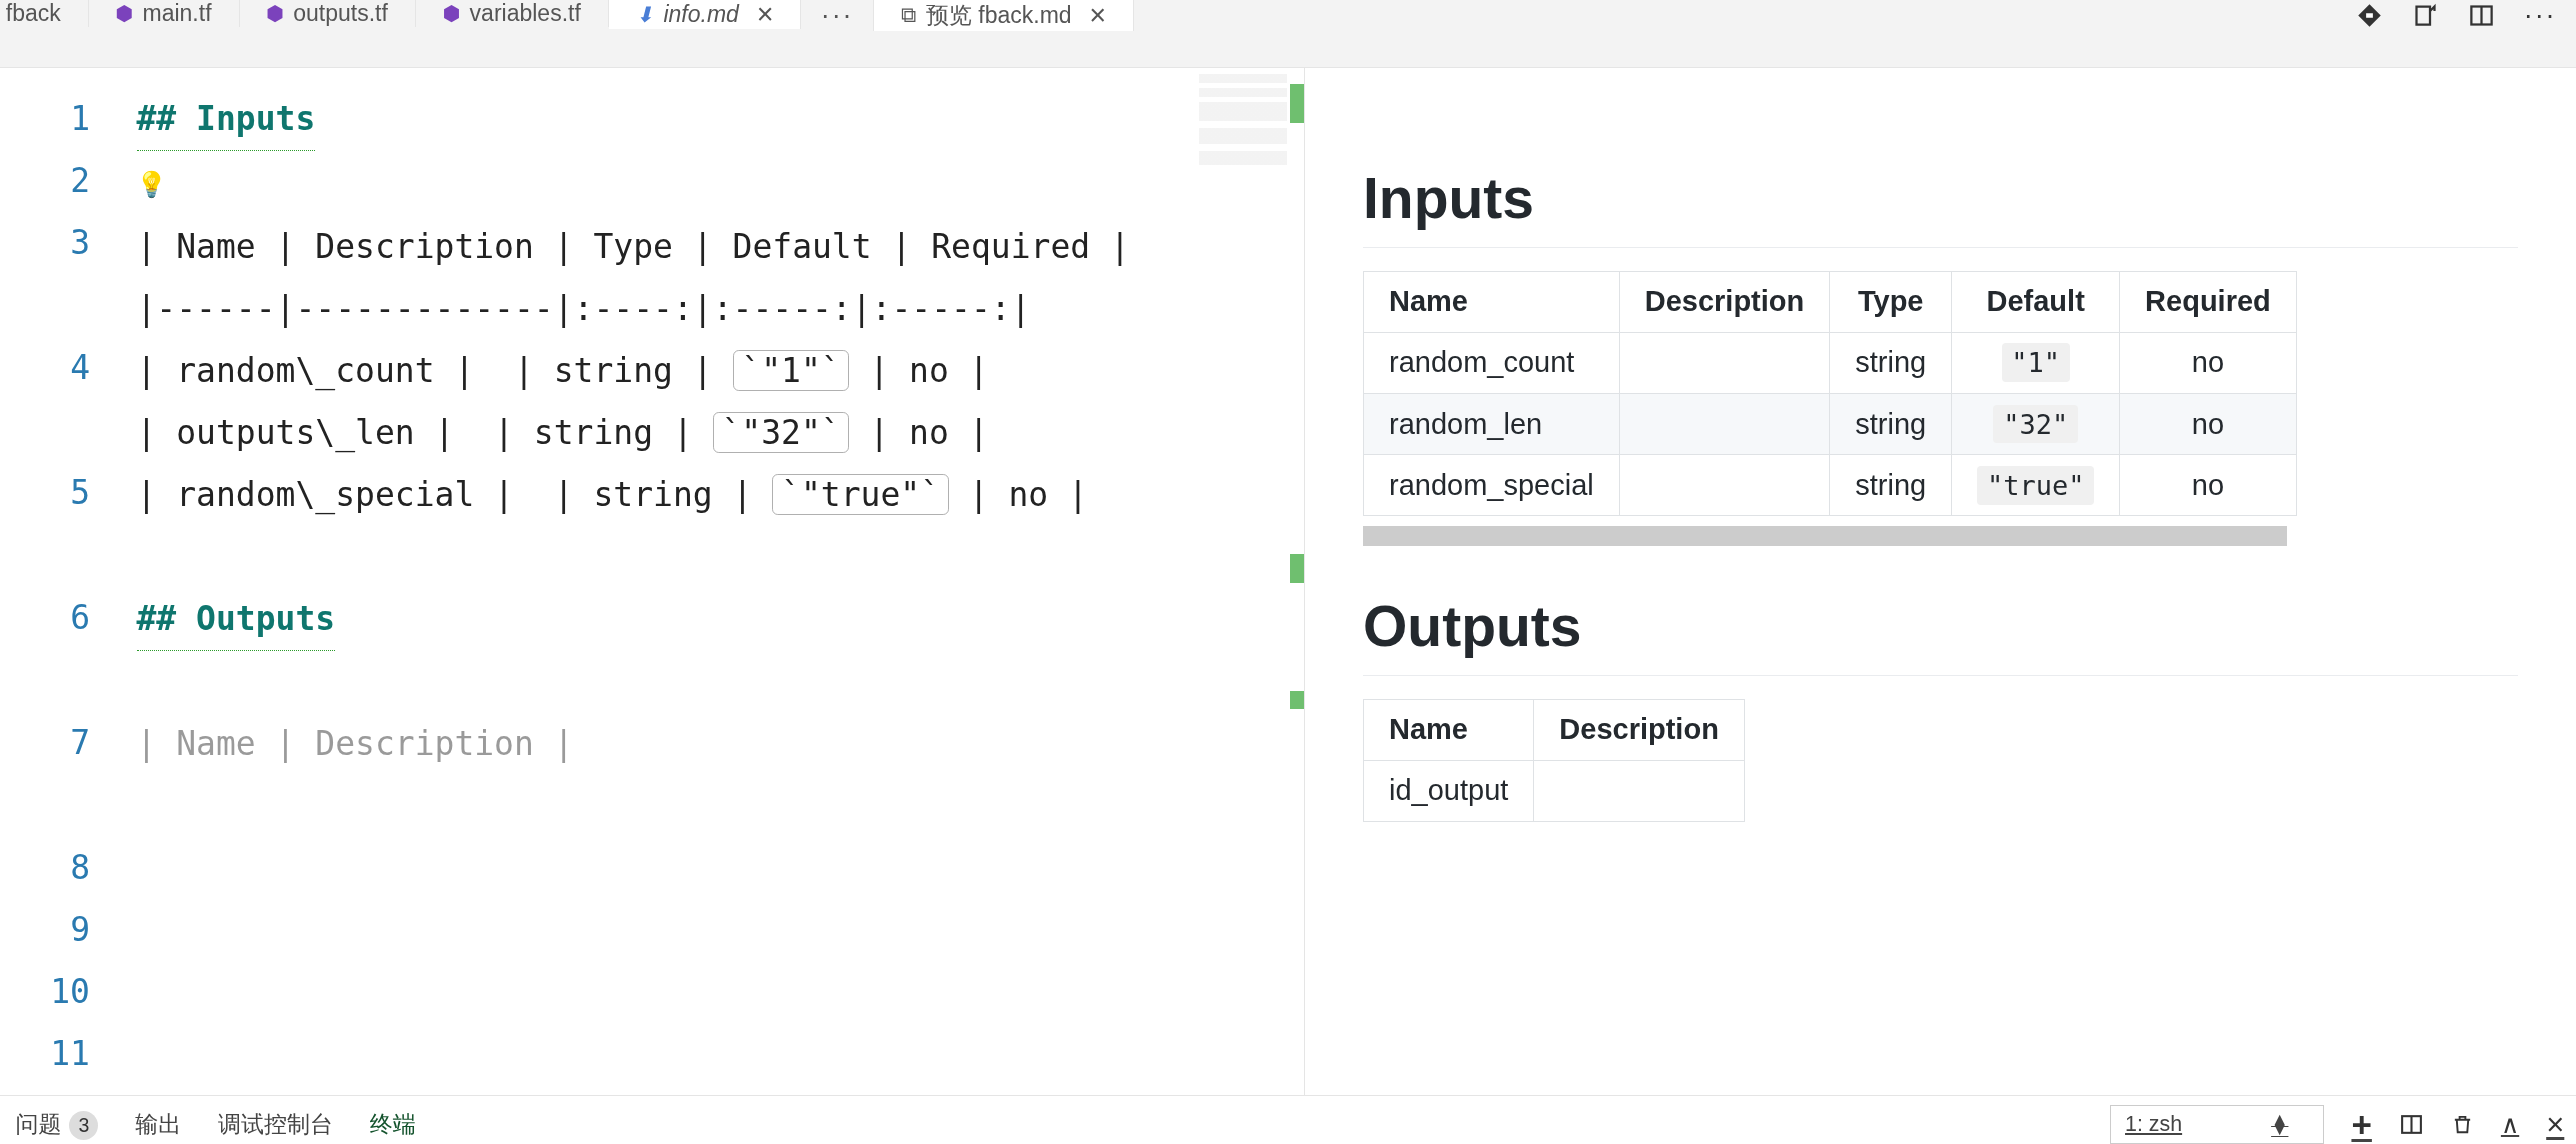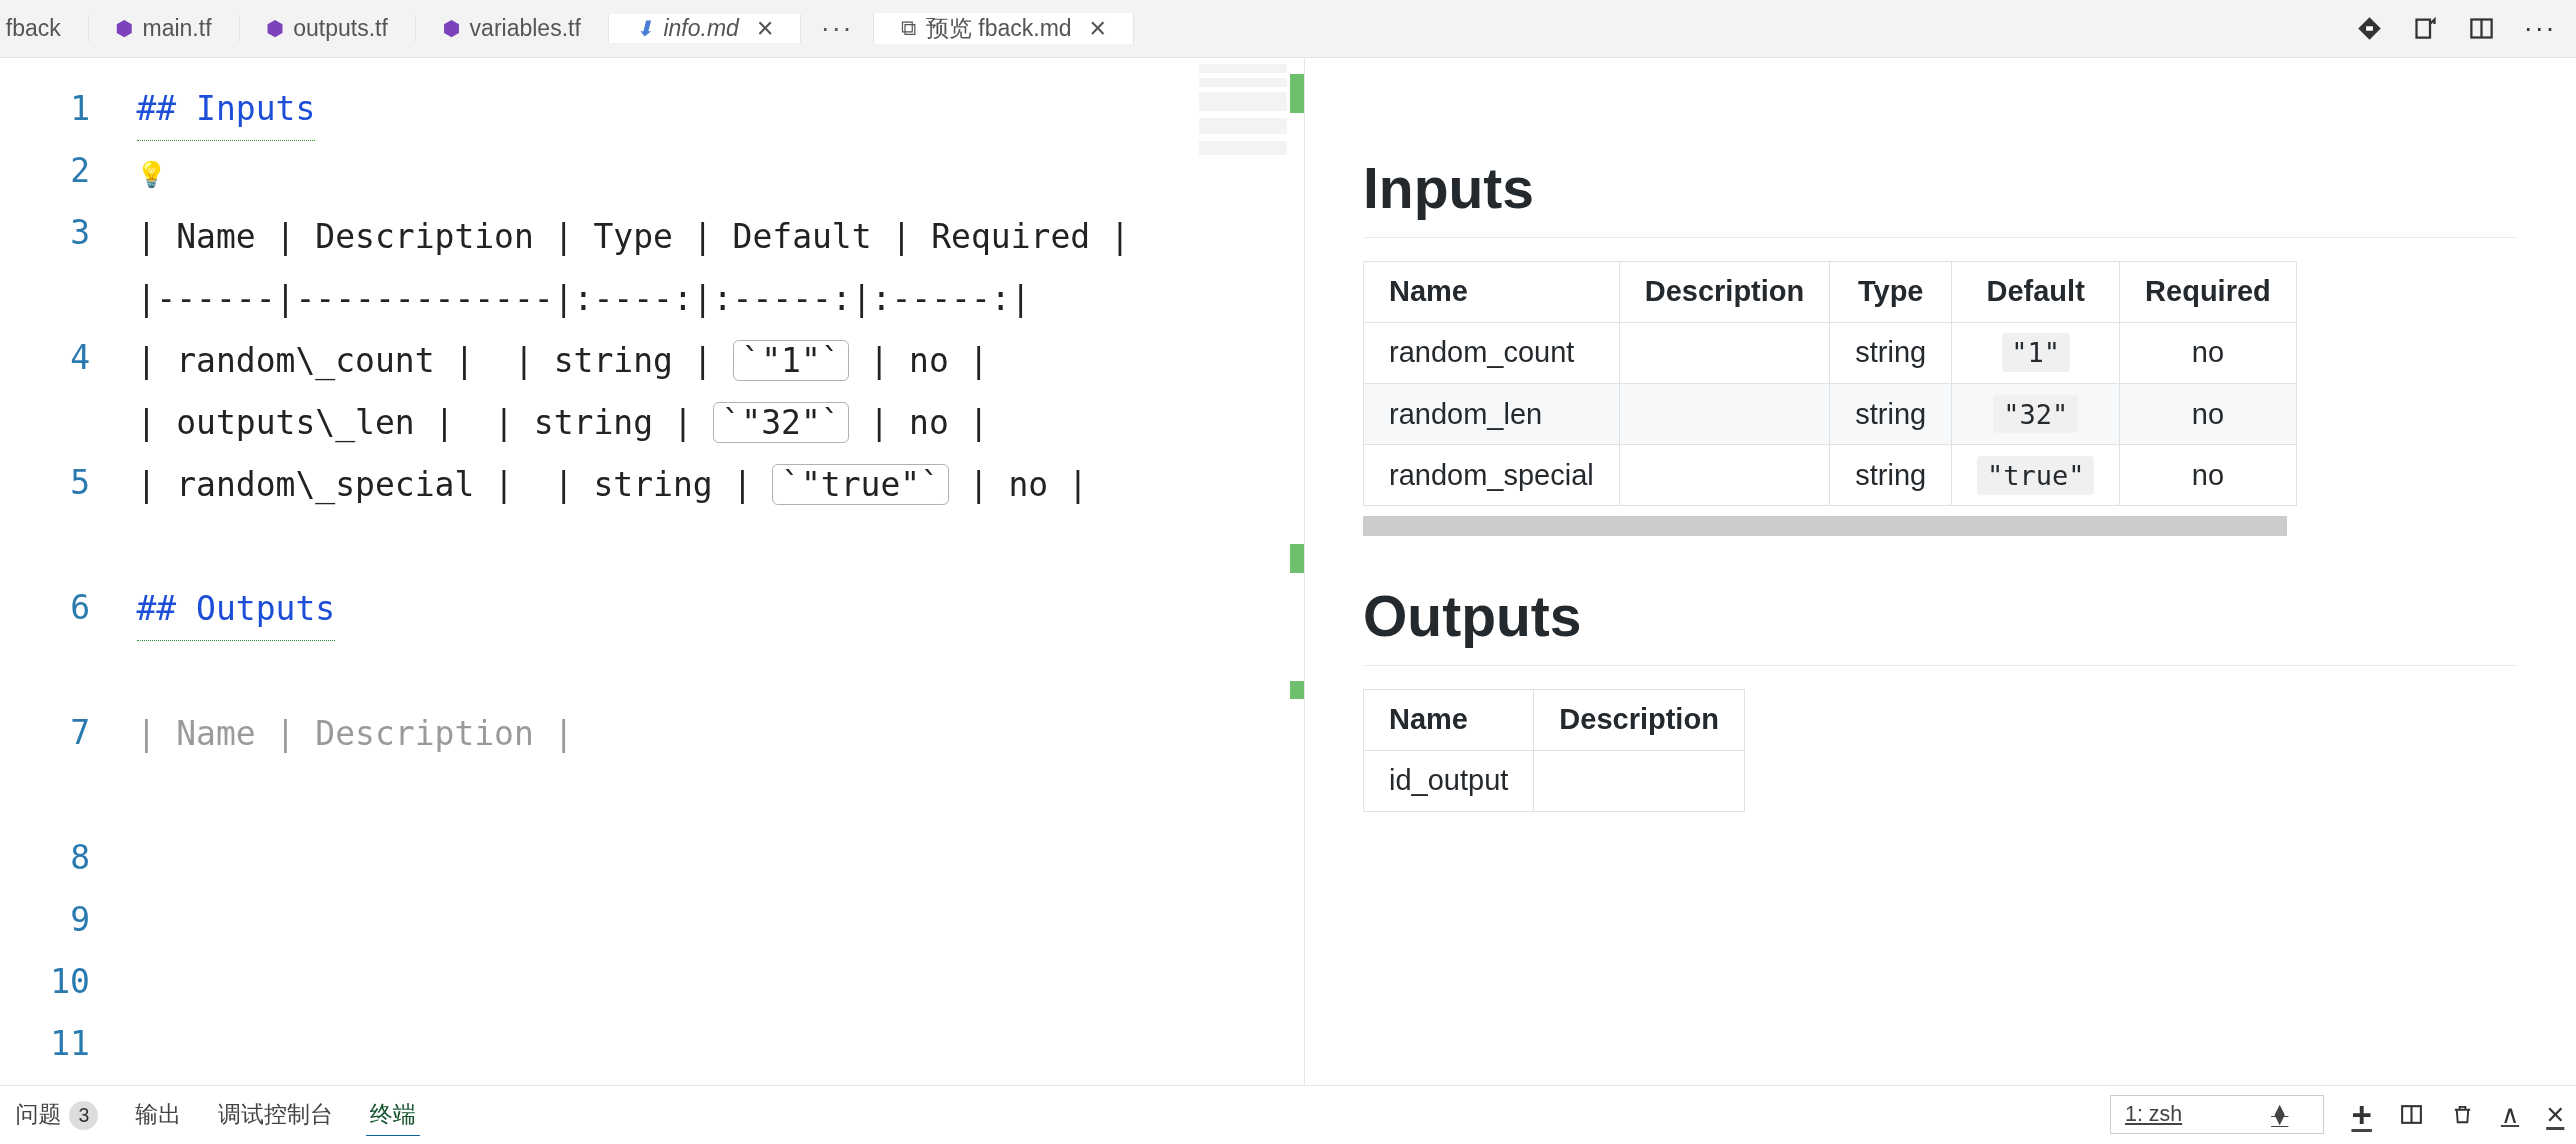--- a/index.html
+++ b/index.html
@@ -1,19 +1,19 @@
 <!DOCTYPE html>
 <html><head>
 <meta charset="utf-8">
 <style>
   * { margin: 0; padding: 0; box-sizing: border-box; }
   html, body { width: 2576px; height: 1144px; font-family: -apple-system, BlinkMacSystemFont, "Segoe UI", sans-serif; background: #fff; overflow: hidden; }
 
   
-  .tabbar { height: 58px; display: flex; align-items: center; background: #f3f3f3; border-bottom: 1px solid #e5e5e5; font-size: 23px; color: #555; }
+  .tabbar { height: 68px; display: flex; align-items: flex-start; background: #f3f3f3; border-bottom: 1px solid #e5e5e5; font-size: 23px; color: #555; }
   .tabbar .tab { display: flex; align-items: center; padding: 0 27px; gap: 9.7px; cursor: pointer; border-right: 1px solid #e5e5e5; white-space: nowrap; }
   .tabbar .tab.first { padding-left: 5.8px; }
   .tabbar .tab.active { background: #ffffff; }
   .tabbar .tab.italic { font-style: italic; }
   .tabbar .tf-icon { color: #7b42bc; font-weight: bold; font-size: 19.5px; }
   .tabbar .md-icon { color: #4a7ed6; font-size: 21.4px; }
   .tabbar .pv-icon { color: #555; font-size: 21.4px; }
   .close { font-size: 29px; color: #555; margin-left: 7.8px; line-height: 1; }
   .overflow { display: flex; align-items: center; padding: 0 19.5px; font-size: 27px; letter-spacing: 1.9px; }
   .tabbar-right { margin-left: auto; display: flex; align-items: center; gap: 29px; padding: 0 19.5px; color: #333; font-size: 25px; }
@@ -21,21 +21,21 @@
 
   
   .main { display: flex; height: 1027px; }
 
   
   .editor-pane { width: 1304px; position: relative; display: flex; font-family: "SF Mono", Menlo, Consolas, monospace; font-size: 33px; line-height: 62px; }
   .gutter { width: 117px; text-align: right; color: #2a7ab0; padding-right: 27px; padding-top: 19.5px; user-select: none; font-weight: 400; }
   .gutter div { height: 62px; }
   .code { flex: 1; padding-top: 19.5px; padding-left: 19.5px; color: #222; }
   .code .line { min-height: 62px; white-space: pre-wrap; word-break: break-all; padding-right: 146px; }
-  .hdr { color: #1d4ed8; font-weight: normal; border-bottom: 1.9px dotted #2a9a2a; display:inline-block; }
+  .hdr { color: #0f766e; font-weight: bold; border-bottom: 1.9px dotted #2a9a2a; display:inline-block; }
   .bulb { font-size: 25px; }
   .codebox { border: 1.5px solid #b0b0b0; border-radius: 5.8px; padding: 0 7.8px; }
 
   .minimap { position: absolute; right: 17.5px; top: 5.8px; width: 88px; height: 117px; background: linear-gradient(#eee 0 8%, #fff 8% 12%, #eee 12% 20%, #fff 20% 24%, #eee 24% 40%, #fff 40% 46%, #eee 46% 60%, #fff 60% 66%, #eee 66% 78%, #fff 78% 100%); opacity: .7; }
   .scroll-ind { position: absolute; right: 0; top: 0; width: 13.6px; height: 100%; }
   .scroll-ind .seg { position: absolute; right: 0; width: 13.6px; background: #6fbf6f; }
 
   
   .preview-pane { flex: 1; padding: 97px 58px 0 58px; font-size: 31px; color: #24292e; overflow: hidden; border-left: 1px solid #e5e5e5; }
   .preview-pane h2 { font-size: 57px; font-weight: 600; margin-bottom: 23px; border-bottom: 1px solid #eaecef; padding-bottom: 15.6px; }

